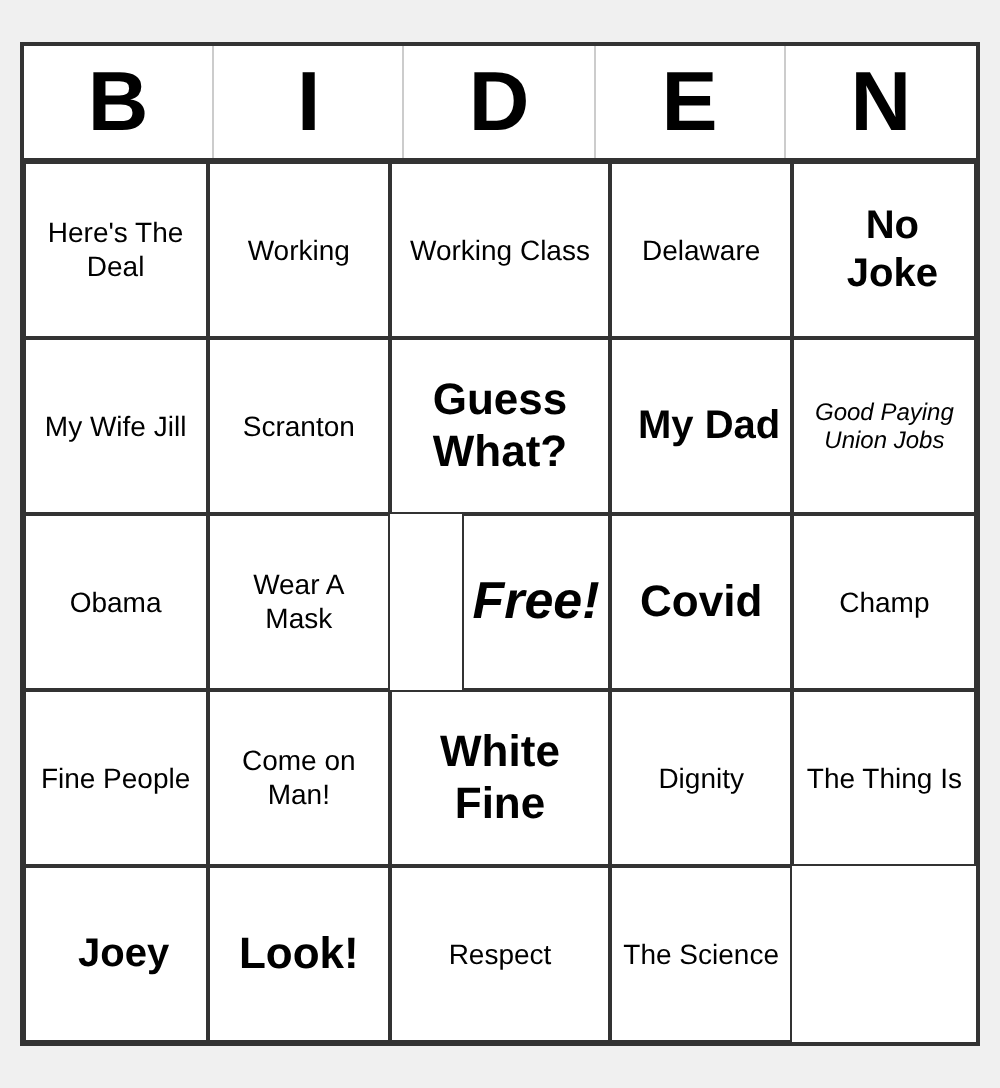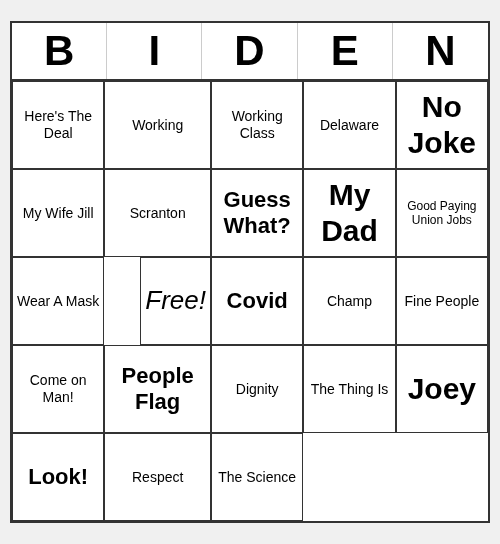--- a/index.html
+++ b/index.html
@@ -45,31 +45,33 @@
       padding: 6px 4px;
       min-height: 88px;
       font-size: 14px;
       line-height: 1.2;
     }
     .bingo-cell.large-text {
       font-size: 22px;
       font-weight: bold;
     }
     .bingo-cell.xl-text {
-      font-size: 30px;
+      font-size: 20px;
       font-weight: bold;
+      padding-left: 12px;
     }
     .bingo-cell.free {
       font-size: 26px;
-      font-weight: normal;
+      font-weight: bold;
       font-style: italic;
       margin-left: 36px;
     }
     .bingo-cell.small-text {
       font-size: 12px;
+      font-style: italic;
     }
   </style>
 </head>
 <body>
 
 <div class="bingo-card">
   <div class="bingo-header">
   <div class="bingo-header-cell">B</div>
       <div class="bingo-header-cell">I</div>
       <div class="bingo-header-cell">D</div>
@@ -80,27 +82,28 @@
   <div class="bingo-cell">Here's The Deal</div>
       <div class="bingo-cell">Working</div>
       <div class="bingo-cell">Working Class</div>
       <div class="bingo-cell">Delaware</div>
       <div class="bingo-cell xl-text">No Joke</div>
       <div class="bingo-cell">My Wife Jill</div>
       <div class="bingo-cell">Scranton</div>
       <div class="bingo-cell large-text">Guess What?</div>
       <div class="bingo-cell xl-text">My Dad</div>
       <div class="bingo-cell small-text">Good Paying Union Jobs</div>
+      <div class="bingo-cell">Obama</div>
       <div class="bingo-cell">Wear A Mask</div>
       <div class="bingo-cell free">Free!</div>
       <div class="bingo-cell large-text">Covid</div>
       <div class="bingo-cell">Champ</div>
       <div class="bingo-cell">Fine People</div>
       <div class="bingo-cell">Come on Man!</div>
-      <div class="bingo-cell large-text">People Flag</div>
+      <div class="bingo-cell large-text">White Fine</div>
       <div class="bingo-cell">Dignity</div>
       <div class="bingo-cell">The Thing Is</div>
       <div class="bingo-cell xl-text">Joey</div>
       <div class="bingo-cell large-text">Look!</div>
       <div class="bingo-cell">Respect</div>
       <div class="bingo-cell">The Science</div>
     </div>
 </div>
 
 </body></html>

